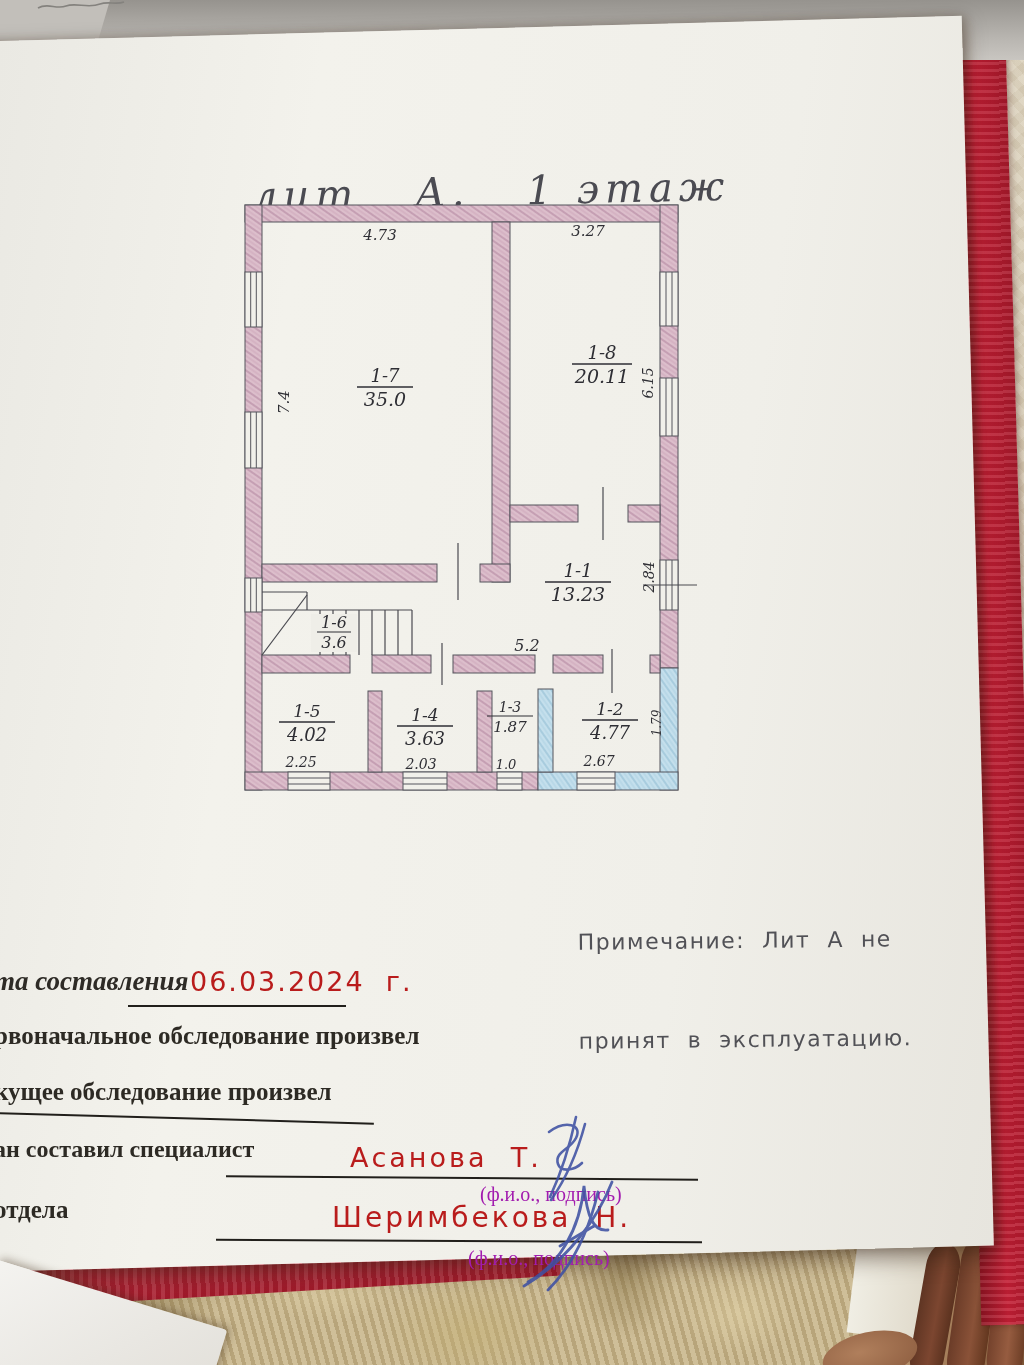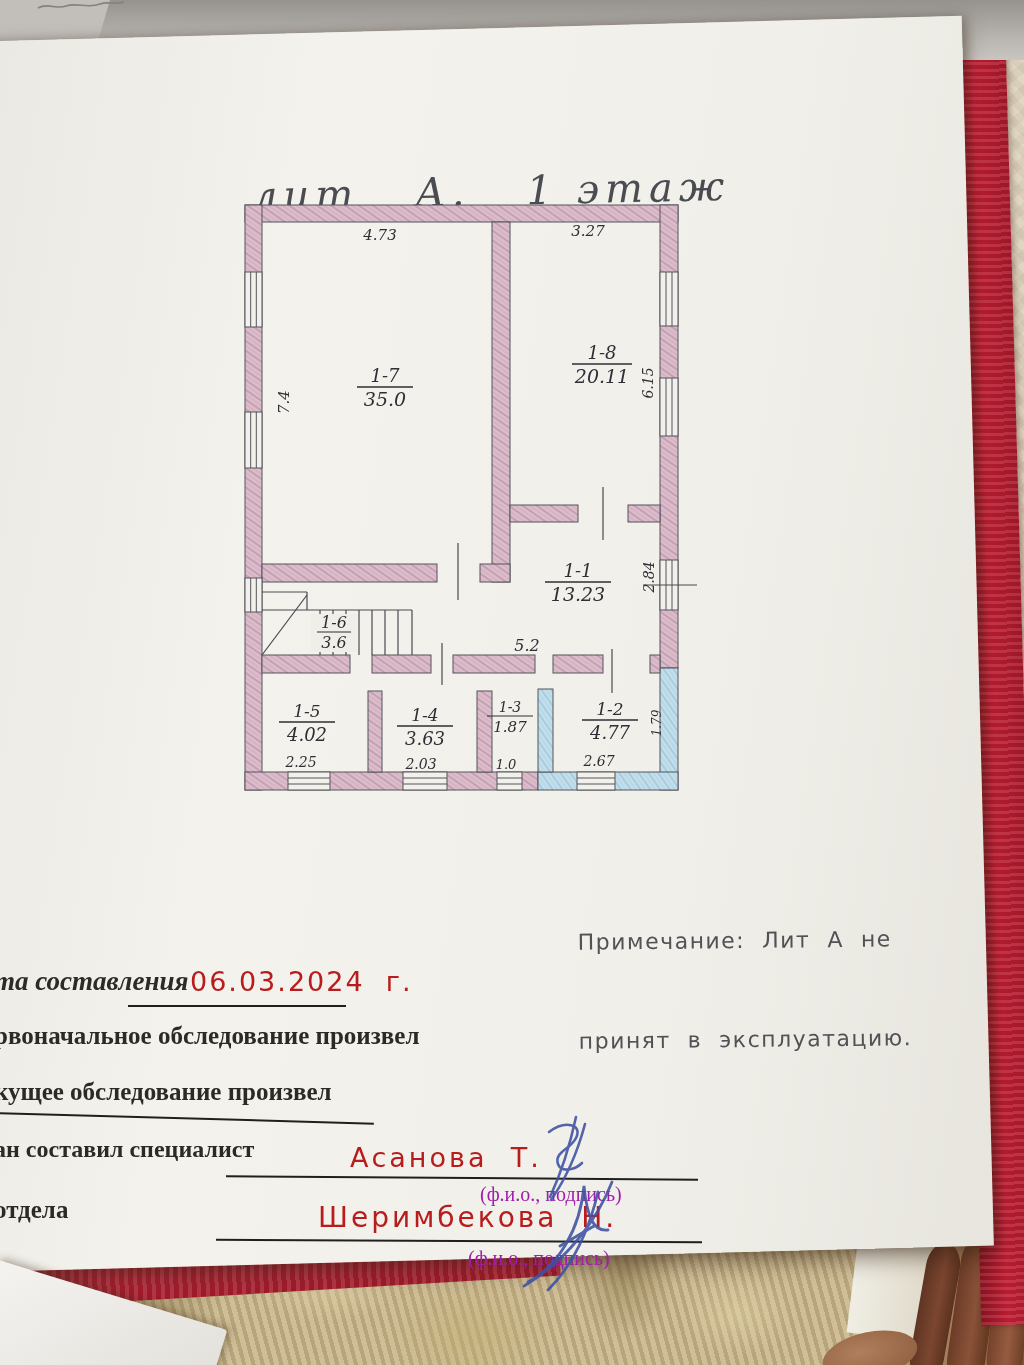--- a/index.html
+++ b/index.html
@@ -98,21 +98,21 @@
   .u-date{left:128px;top:1005px;width:218px;}
   .f-initial{left:-6px;top:1022px;}
   .f-current{left:-6px;top:1078px;}
   .u-current{left:-8px;top:1112px;width:382px;transform:rotate(1.6deg);transform-origin:left center;}
   .f-spec{left:-6px;top:1136px;font-size:24px;}
   .f-spec-name{left:324px;top:1142px;font-size:27px;letter-spacing:3px;}
   .u-spec{left:226px;top:1177px;width:472px;transform:rotate(0.4deg);}
   .cap{font-family:"Liberation Serif",serif;font-size:20px;color:#a21caf;}
   .cap1{left:480px;top:1183px;}
   .f-dept{left:-6px;top:1196px;}
-  .f-dept-name{left:292px;top:1201px;font-size:28px;letter-spacing:3px;}
+  .f-dept-name{left:306px;top:1201px;font-size:28px;letter-spacing:3px;}
   .u-dept{left:216px;top:1240px;width:486px;transform:rotate(0.3deg);}
   .cap2{left:468px;top:1247px;}
   .plan-svg{left:235px;top:165px;}
   .sig-svg{left:0;top:0;width:1024px;height:1365px;pointer-events:none;}
   svg text{font-family:"DejaVu Serif",serif;font-style:italic;fill:#2e2e34;}
 </style>
 </head>
 <body>
 
 <div class="abs bg-carpet"></div>

